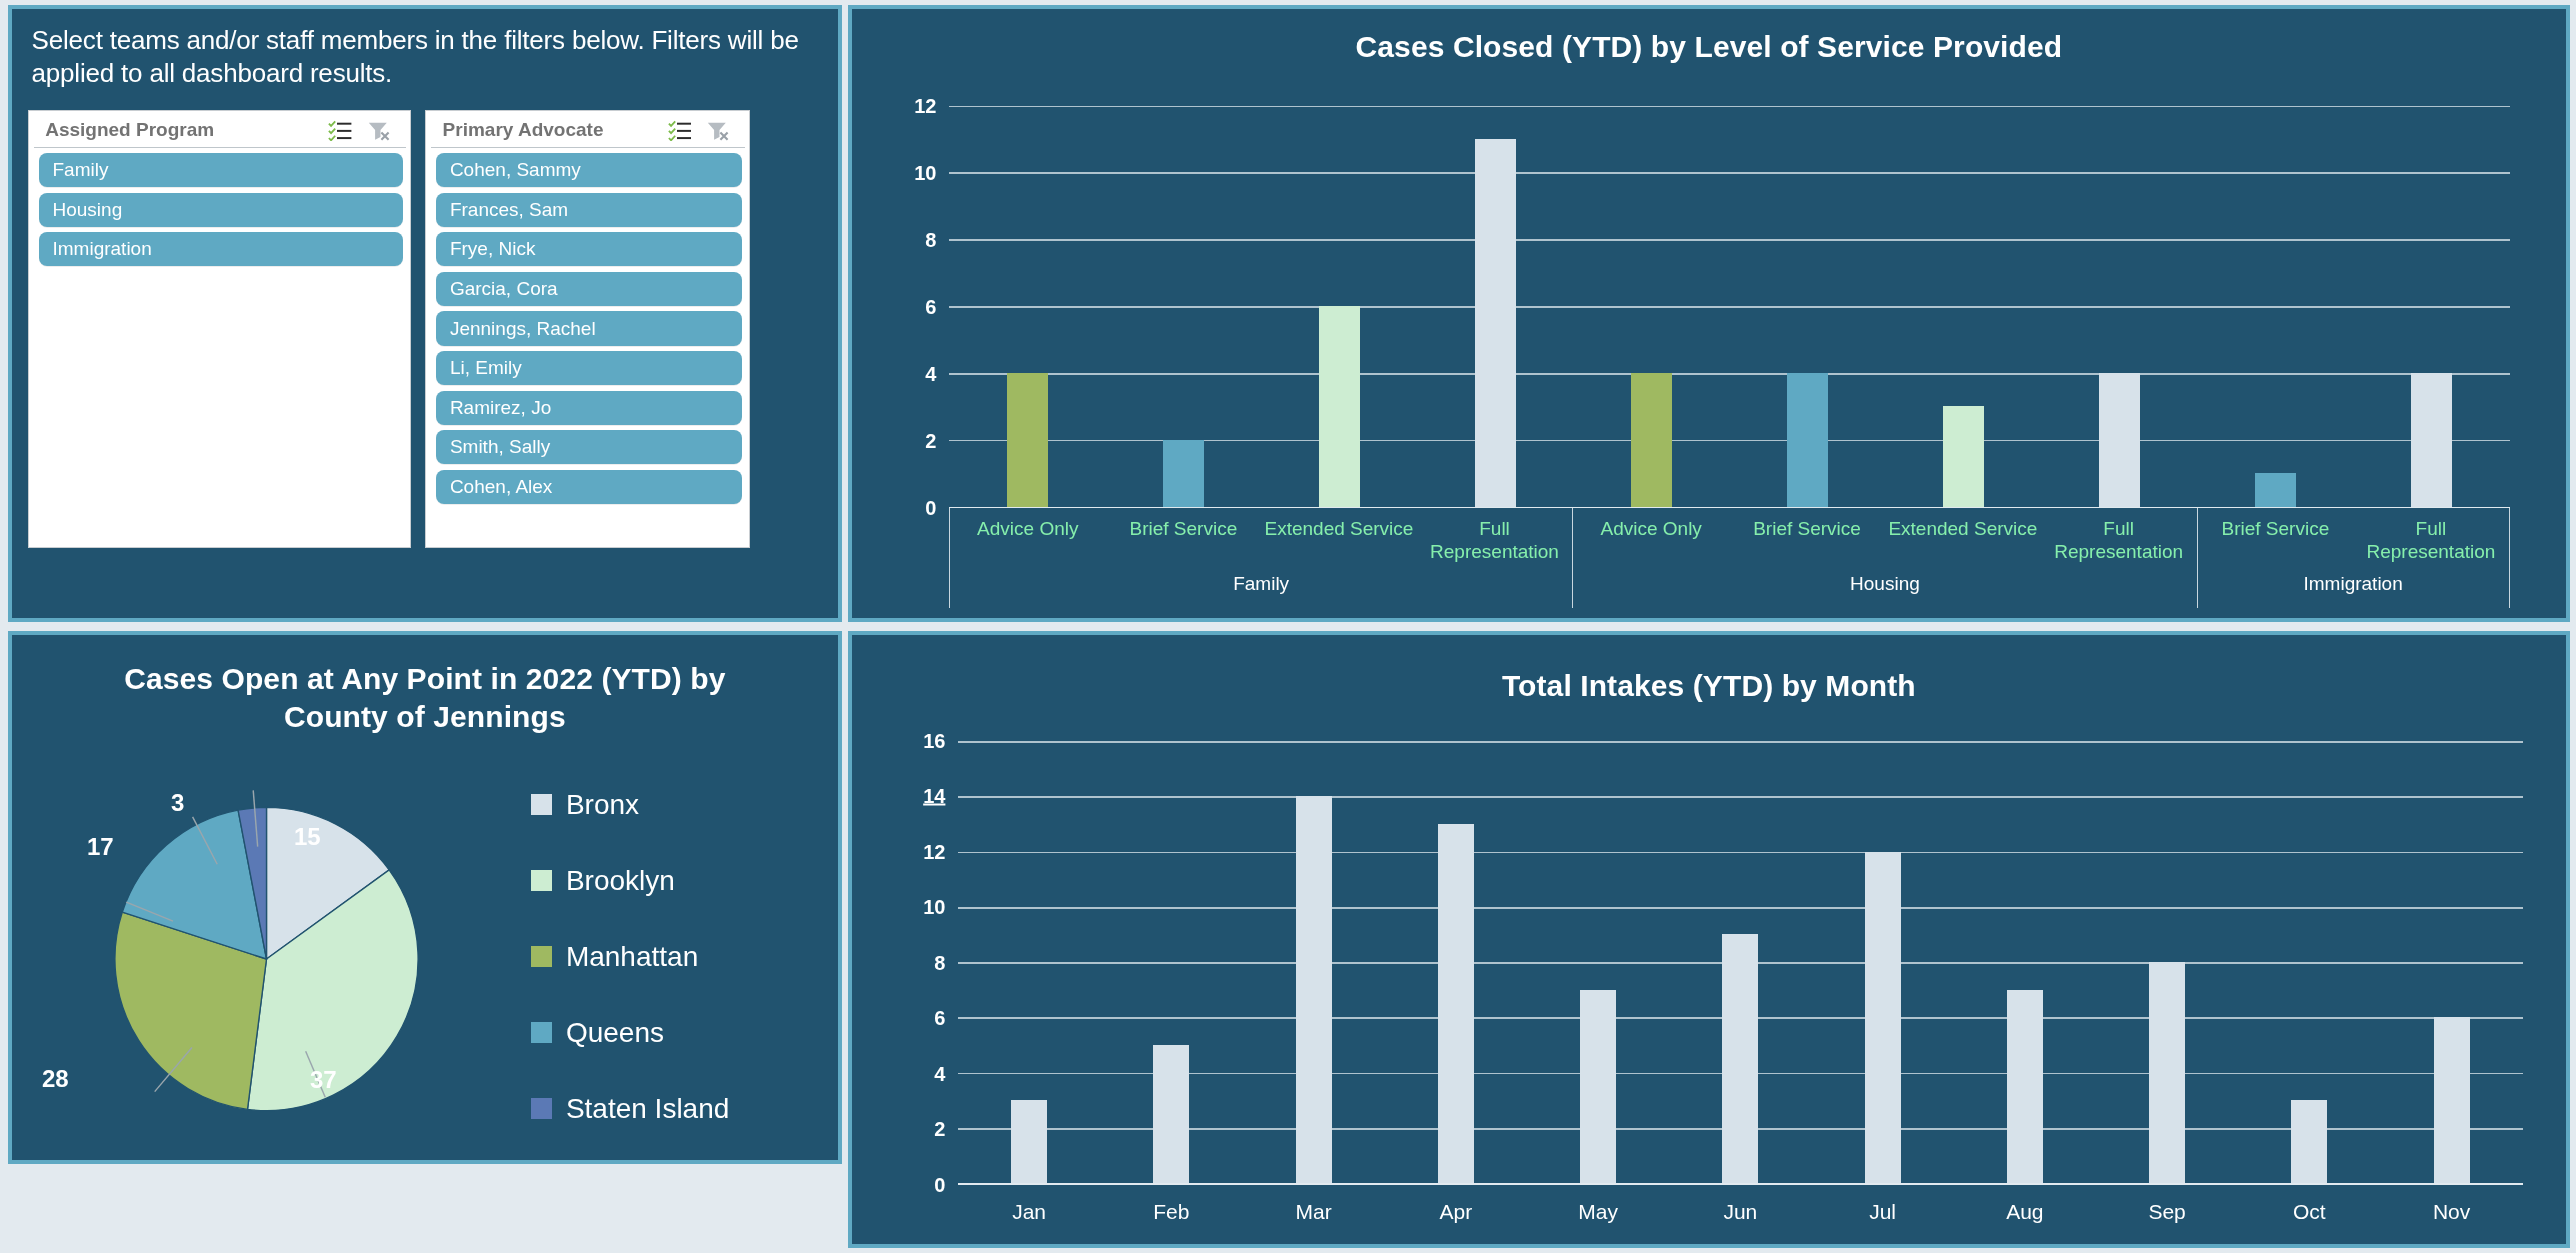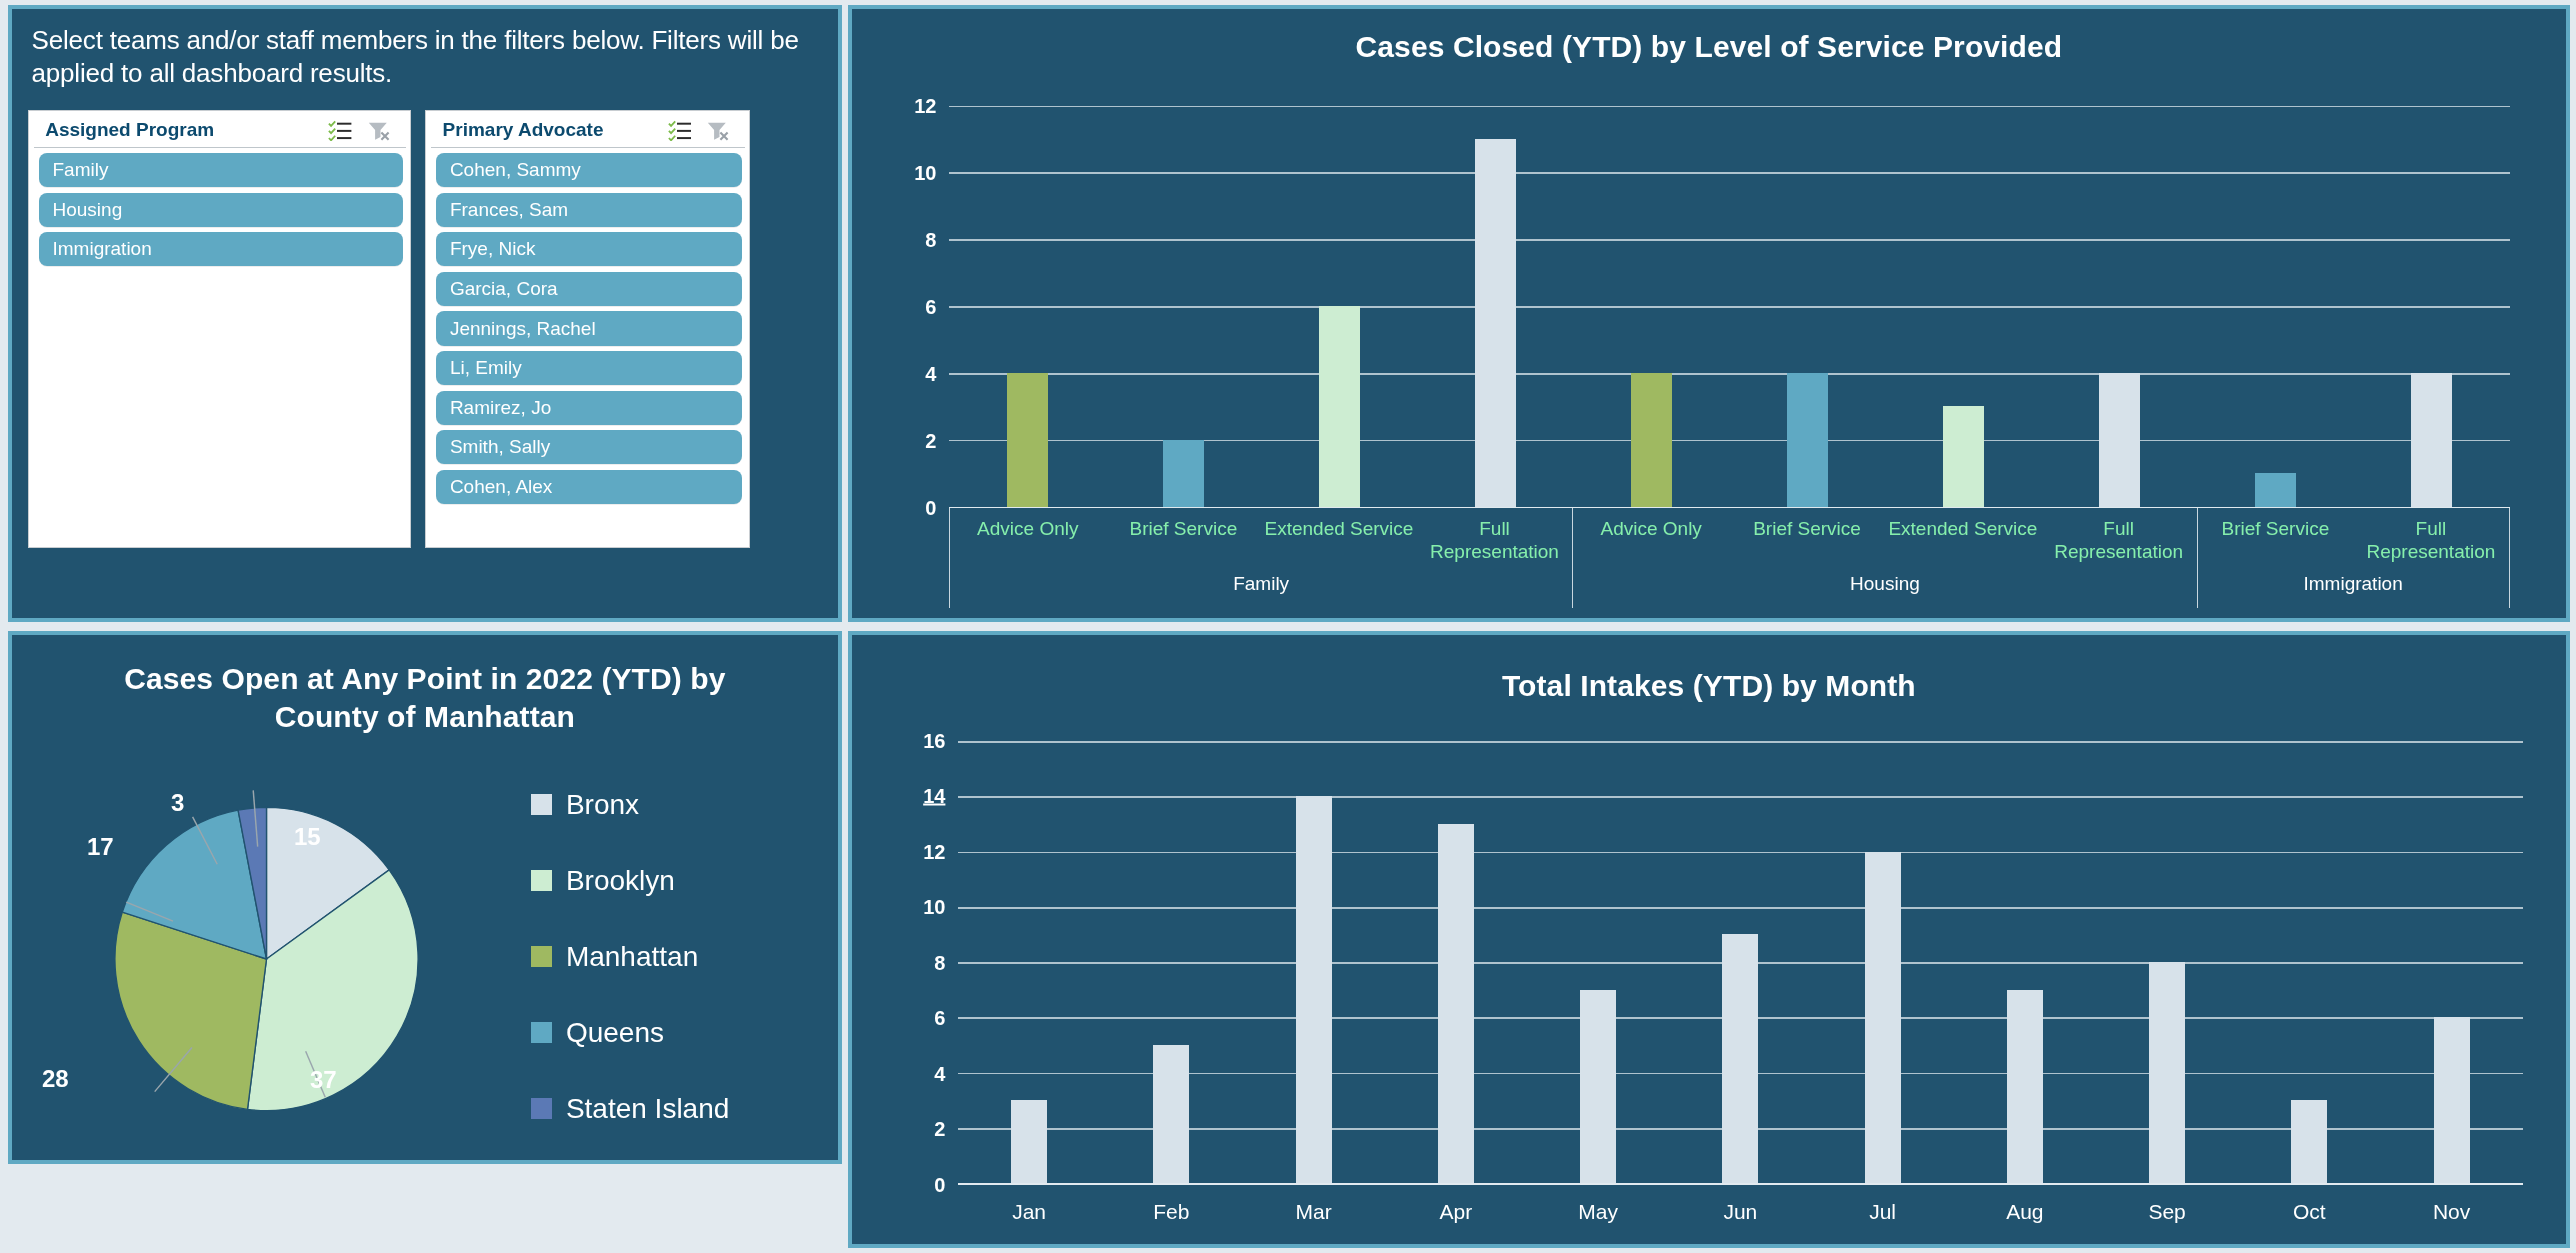--- a/index.html
+++ b/index.html
@@ -43,21 +43,21 @@
     position: relative;
   }
   .slicer.advocate { width: 325px; }
   .slicer-head {
     display: flex; align-items: center;
     padding: 8px 10.8px 5.4px 11.7px;
     border-bottom: 0.9px solid #bfc6cb;
     margin: 0 4.5px;
   }
   .slicer-title {
-    font-size: 19px; font-weight: bold; color: #0c4a6e;
+    font-size: 19px; font-weight: bold; color: #737373;
     flex: 1; white-space: nowrap;
   }
   .slicer-icons { display: flex; gap: 15.3px; align-items: center; padding-right: 4.5px; }
   .ic { width: 23.4px; height: 21.6px; display: block; }
   .slicer-items { padding: 5.4px 7.2px 0 10px; display: flex; flex-direction: column; gap: 5.4px; }
   .sitem {
     background: #5FA9C3;
     color: #ffffff;
     font-size: 19px;
     border-radius: 8px;
@@ -349,21 +349,21 @@
               <div class="group-label">Immigration</div>
             </div>
           </div>
       </div>
     </div>
   </div>
 
   <div class="pie-panel">
     <div class="chart-title two-line">
       <div>Cases Open at Any Point in 2022 (YTD) by</div>
-      <div>County of Manhattan</div>
+      <div>County of Jennings</div>
     </div>
     <div class="pie-body">
       <div class="pie-left">
         <svg class="pie-svg" id="pie-svg" width="379" height="388" viewBox="0 0 420 430">
             <path d="M210 215 L210 47 A168 168 0 0 1 345.91485505499116 116.25207761486452 Z" fill="#D7E2EA" stroke="#21536F" stroke-width="1.5"></path>
             <path d="M210 215 L345.91485505499116 116.25207761486452 A168 168 0 0 1 188.94401676119688 381.6752698208322 Z" fill="#CDEDD2" stroke="#21536F" stroke-width="1.5"></path>
             <path d="M210 215 L188.94401676119688 381.6752698208322 A168 168 0 0 1 50.22250526241422 163.08514494500878 Z" fill="#9FB961" stroke="#21536F" stroke-width="1.5"></path>
             <path d="M210 215 L50.22250526241422 163.08514494500878 A168 168 0 0 1 178.5199391495984 49.975741877580276 Z" fill="#5FA9C3" stroke="#21536F" stroke-width="1.5"></path>
             <path d="M210 215 L178.5199391495984 49.975741877580276 A168 168 0 0 1 210.0000000000001 47 Z" fill="#5B79B5" stroke="#21536F" stroke-width="1.5"></path>
             <line x1="155.4" y1="110" x2="128.1" y2="57.5" stroke="#9aa6ad" stroke-width="1.6"></line>

